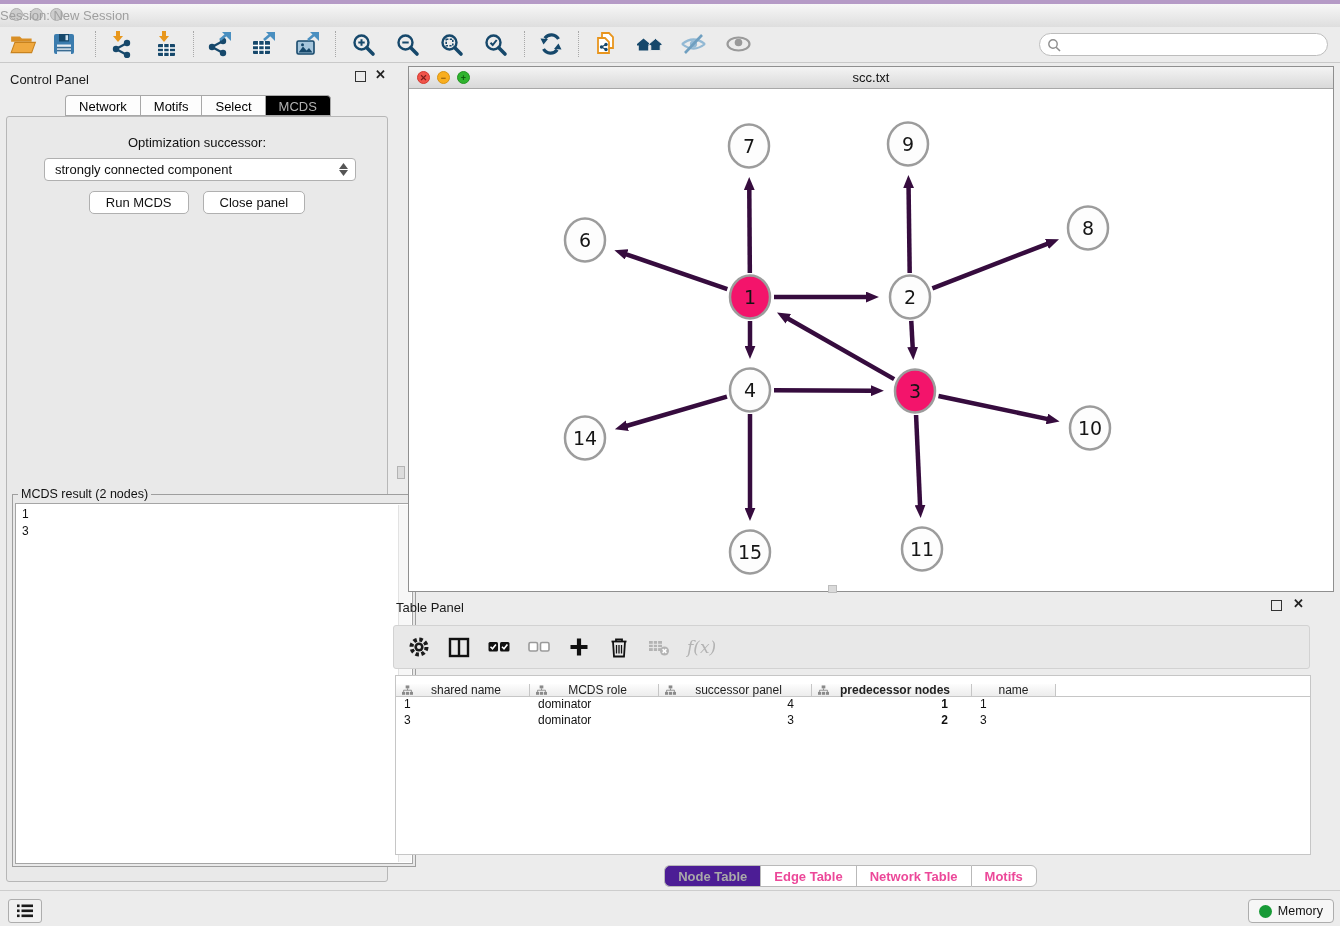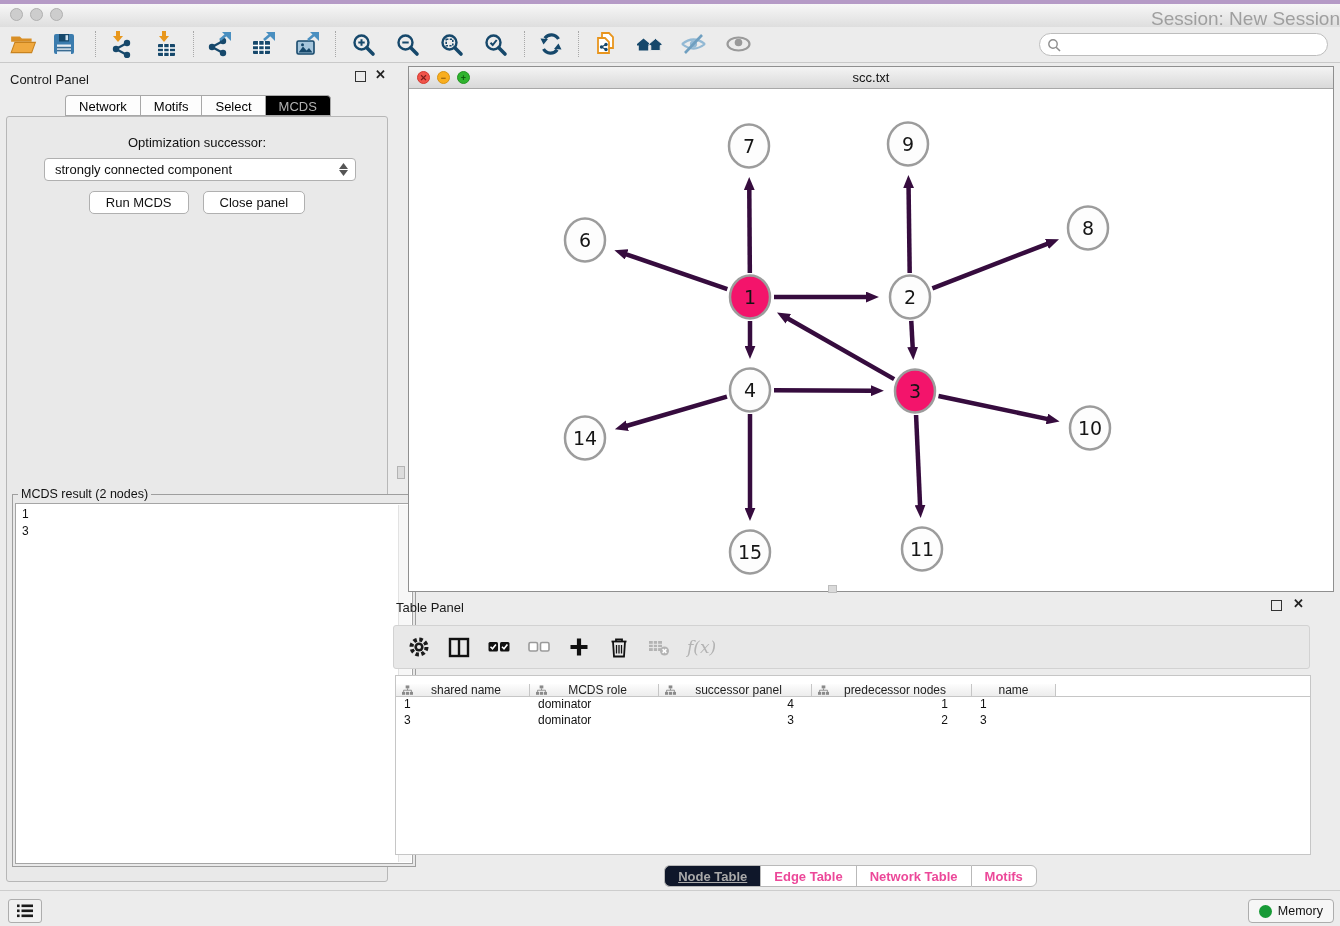--- a/index.html
+++ b/index.html
@@ -6,22 +6,22 @@
   body{font-family:"Liberation Sans",sans-serif;background:#ececec;}
   #app{position:relative;width:1340px;height:926px;background:#ececec;overflow:hidden;}
 
   
   .purple-strip{position:absolute;left:0;top:0;width:100%;height:4px;background:#b59ac6;}
   #titlebar{position:absolute;left:0;top:4px;width:100%;height:23px;
     background:linear-gradient(#f7f7f7,#dedede);border-bottom:1px solid #c2c2c2;}
   .tl-dot{position:absolute;width:13px;height:13px;border-radius:50%;top:4px;
     background:#cdcdcd;border:1px solid #b0b0b0;box-sizing:border-box;}
   #titlebar .t1{left:10px}#titlebar .t2{left:30px}#titlebar .t3{left:50px}
-  .main-title{position:absolute;left:0;right:0;top:4px;text-align:right;
-    font-size:19px;color:#9f9f9f;}
+  .main-title{position:absolute;left:0;right:0;top:4px;text-align:left;
+    font-size:13px;color:#9f9f9f;}
 
   
   #toolbar{position:absolute;left:0;top:27px;width:100%;height:35px;background:#ececec;
     border-bottom:1px solid #c9c9c9;}
   .tb-btn{position:absolute;top:1px;width:38px;height:32px;display:flex;align-items:center;justify-content:center;}
   .tb-sep{position:absolute;top:4px;height:26px;width:0;border-left:1px dotted #a8a8a8;}
   #search-box{position:absolute;right:12px;top:6px;width:289px;height:23px;background:#fff;
     border:1px solid #bdbdbd;border-radius:12px;box-sizing:border-box;display:flex;align-items:center;padding-left:7px;}
   #search-box input{border:none;outline:none;flex:1;font-size:12px;background:transparent;margin-left:4px;font-family:"Liberation Sans",sans-serif;}
 
@@ -82,28 +82,28 @@
   .nt-header{display:flex;height:21px;}
   .nt-hcell{display:flex;align-items:center;box-sizing:border-box;border-right:1px solid #c6c6c6;
     border-bottom:1px solid #c6c6c6;background:linear-gradient(#fdfdfd,#ececec);font-size:12px;color:#222;padding-left:6px;margin-top:8px;}
   .nt-hcell .hlabel{flex:1;text-align:center;padding-right:10px;}
   .nt-filler{flex:1;background:#fff;border-bottom:1px solid #c6c6c6;}
   .nt-row{display:flex;height:16px;font-size:12px;color:#111;}
   .nt-cell{box-sizing:border-box;overflow:hidden;white-space:nowrap;}
   .c0{width:134px;padding-left:8px;}
   .c1{width:129px;padding-left:8px;}
   .c2{width:153px;text-align:right;padding-right:18px;}
-  .c3{width:160px;text-align:right;padding-right:24px;}
+  .c3{width:160px;text-align:right;padding-right:24px;font-weight:bold;}
   .c4{width:84px;padding-left:8px;}
   .tp-tabs{position:absolute;left:0;right:0;top:270px;display:flex;justify-content:center;}
   .btab{height:22px;line-height:22px;padding:0 13px;font-size:13px;font-weight:bold;background:#fff;
     color:#ec4899;border:1px solid #b9b9b9;border-right:none;box-sizing:border-box;}
   .btab:first-child{border-radius:6px 0 0 6px;}
   .btab:last-child{border-right:1px solid #b9b9b9;border-radius:0 6px 6px 0;}
-  .btab.active{background:#0f172a;color:#a9a9a9;text-decoration:underline;}
+  .btab.active{background:#4c1d95;color:#a9a9a9;}
 
   
   #status-bar{position:absolute;left:0;top:890px;width:100%;height:36px;background:#ececec;border-top:1px solid #cdcdcd;box-sizing:border-box;}
   .status-left-btn{position:absolute;left:8px;top:8px;width:34px;height:24px;background:#f1f1f1;
     border:1px solid #adadad;border-radius:3px;box-sizing:border-box;display:flex;align-items:center;justify-content:center;}
   .memory-btn{position:absolute;right:6px;top:8px;height:24px;padding:0 10px;background:#f6f6f6;
     border:1px solid #adadad;border-radius:4px;box-sizing:border-box;display:flex;align-items:center;gap:6px;font-size:12.5px;color:#111;}
   .green-dot{width:13px;height:13px;border-radius:50%;background:#179a36;}
 </style>
 </head>

